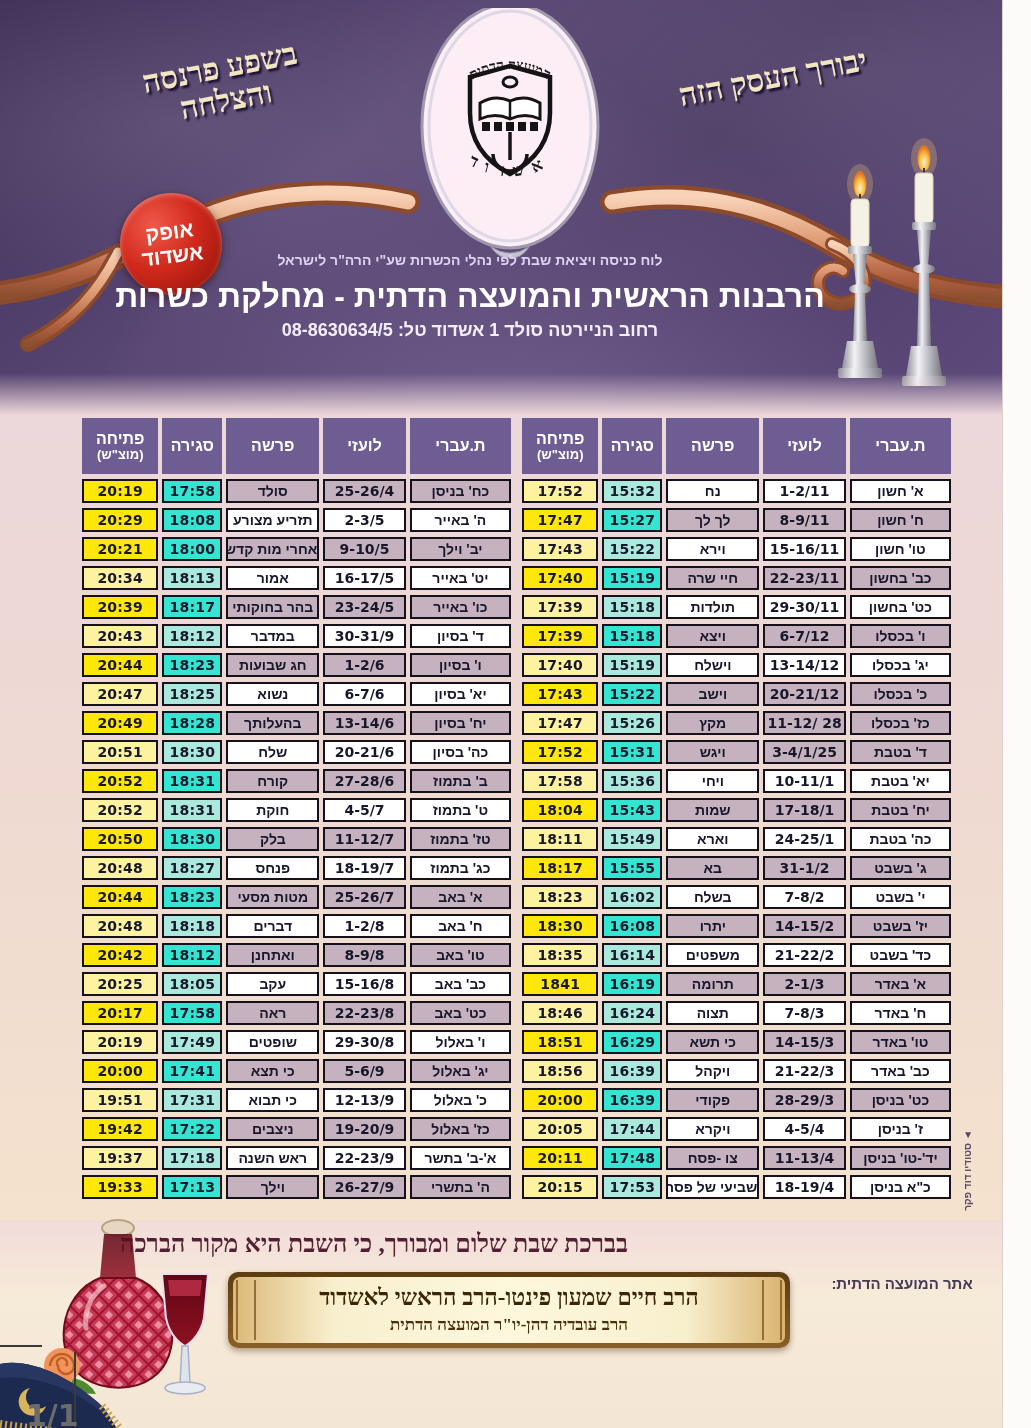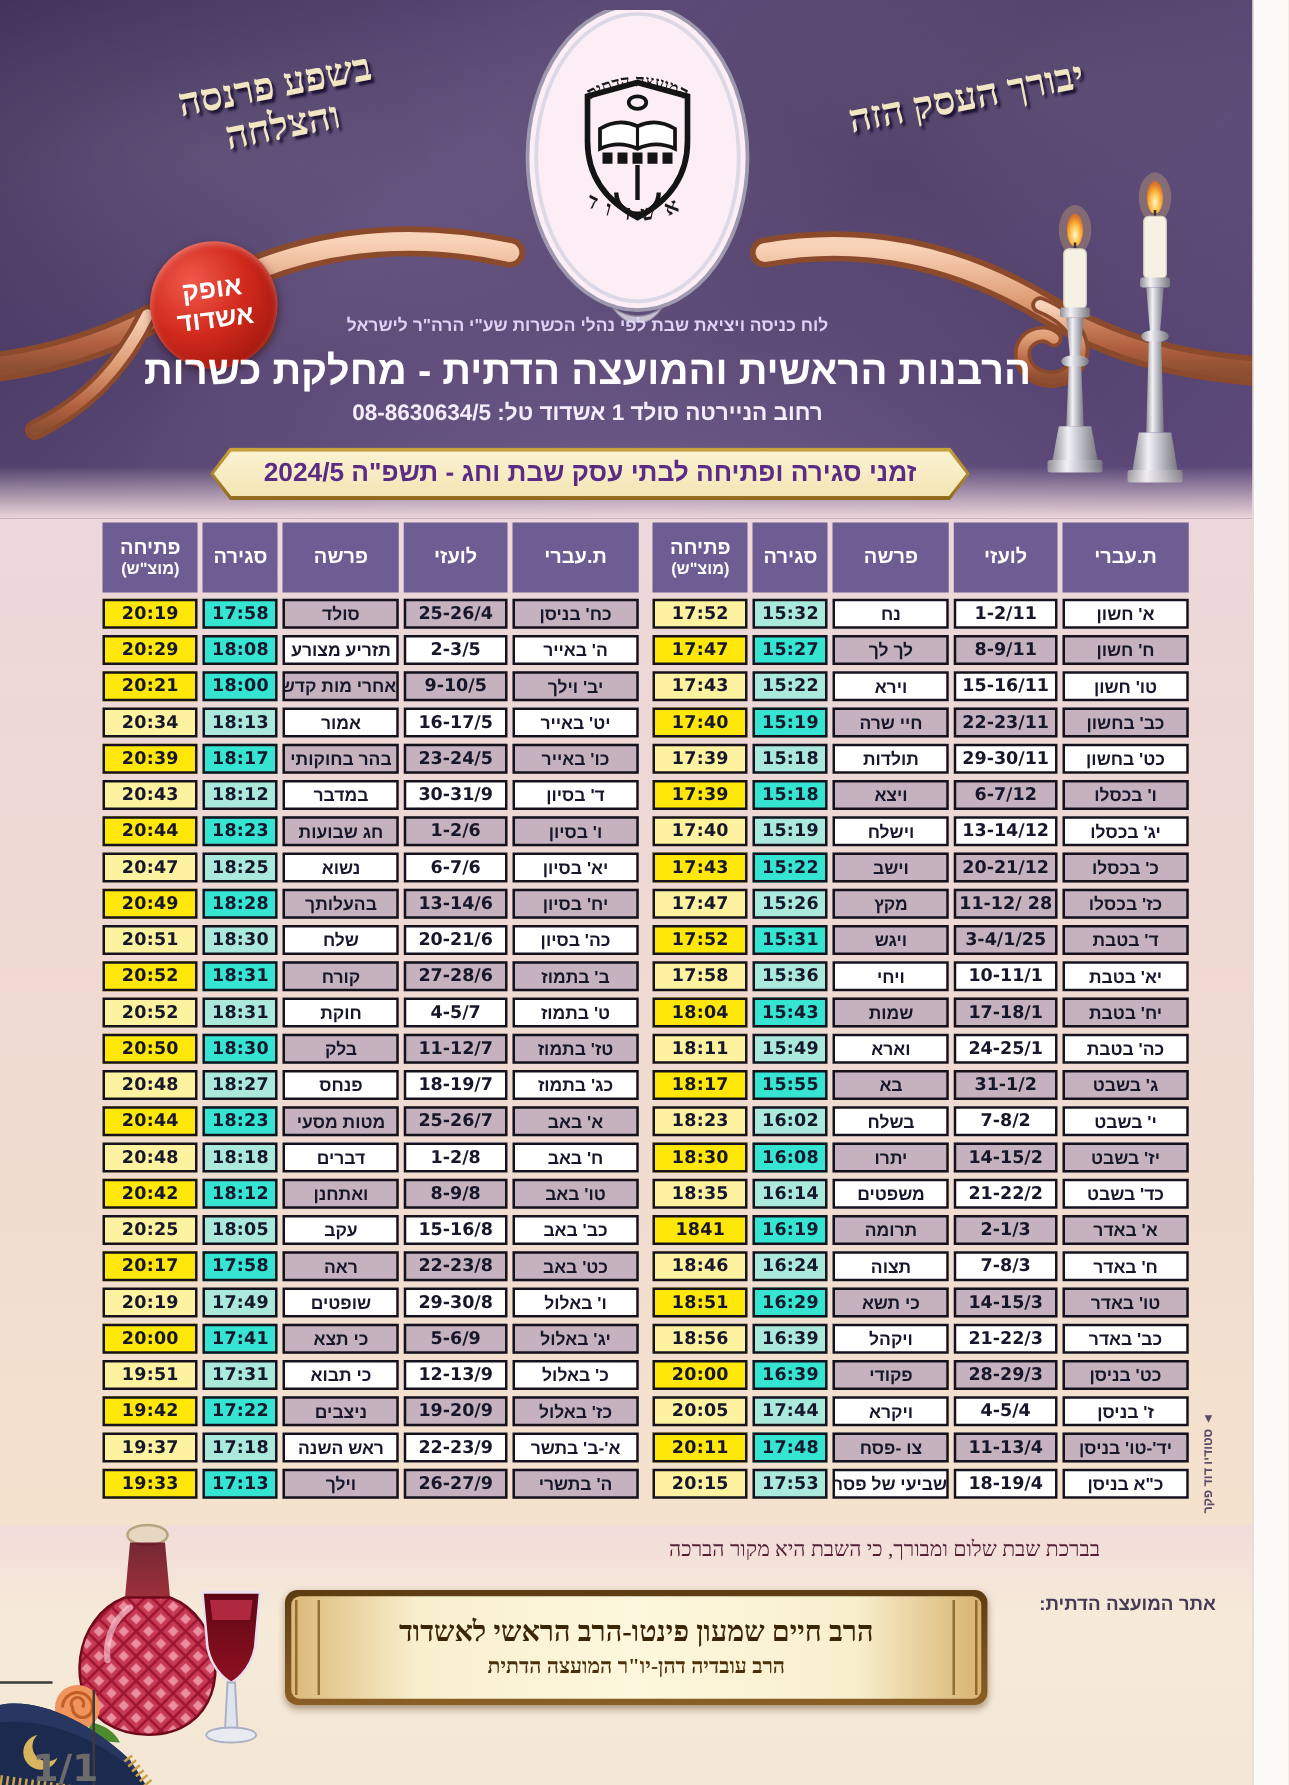--- a/index.html
+++ b/index.html
@@ -55,23 +55,23 @@
   .c-date{font-size:13.5px;}
   .c-time{font-size:15.5px;letter-spacing:.2px;}
   .c-parsha{font-size:13.5px;}
   .shade-mauve .c-heb,.shade-mauve .c-date,.shade-mauve .c-parsha{background:#c6b2bf;}
   .shade-white .c-heb,.shade-white .c-date,.shade-white .c-parsha{background:#ffffff;}
   td.open-bright{background:#ffe70a;} td.open-pale{background:#fcf2a0;}
   td.close-bright{background:#35e5d2;} td.close-pale{background:#ace9dd;}
   
   .footer{position:absolute;left:0;top:1220px;width:1003px;height:208px;
       background:linear-gradient(180deg,#f2dcda 0%,#f6ead8 35%,#f3e6d4 100%);}
-  .foot-blessing{position:absolute;left:120px;top:10px;width:760px;text-align:right;
-      color:#531f35;font-weight:normal;font-size:17px;font-family:"Liberation Serif",serif;}
-  .plaque{position:absolute;left:228px;top:52px;width:562px;height:92px;border-radius:10px;
+  .foot-blessing{position:absolute;left:120px;top:10px;width:760px;text-align:left;
+      color:#531f35;font-weight:bold;font-size:25px;font-family:"Liberation Serif",serif;}
+  .plaque{position:absolute;left:228px;top:52px;width:562px;height:76px;border-radius:10px;
       background:linear-gradient(180deg,#5d3c12,#8a5f26);
       box-shadow:0 3px 6px rgba(60,30,0,.4);}
   .plaque-in{position:absolute;left:5px;top:5px;right:5px;bottom:5px;border-radius:7px;
       background:linear-gradient(90deg,#dcb878 0%,#f8efcd 18%,#fdf7dd 50%,#f8efcd 82%,#d8b370 100%);
       display:flex;flex-direction:column;align-items:center;justify-content:center;gap:4px;
       font-family:"Liberation Serif",serif;color:#3a2505;}
   .plaque-l1{font-weight:bold;font-size:23px;}
   .plaque-l2{font-weight:bold;font-size:17px;color:#4a300a;}
   .scrollend{position:absolute;top:8px;bottom:8px;width:16px;
       border-left:2px solid #7a5317;border-right:2px solid #7a5317;opacity:.75;}
@@ -202,23 +202,20 @@
         <rect x="82" y="240" width="44" height="10" rx="2" fill="url(#silver)"></rect>
       </g>
     </svg>
 
     <div class="hline1">לוח כניסה ויציאת שבת לפי נהלי הכשרות שע"י הרה"ר לישראל</div>
     <div class="hline2">הרבנות הראשית והמועצה הדתית - מחלקת כשרות</div>
     <div class="hline3">רחוב הניירטה סולד 1 אשדוד טל: 08-8630634/5</div>
     <div class="header-fade"></div>
   </div>
 
-  <div class="banner-outer">
-    <div class="banner-inner">זמני סגירה ופתיחה לבתי עסק שבת וחג - תשפ"ה 2024/5</div>
-  </div>
 
   <div class="tables-bg"></div>
 
   <table class="sched" id="table-right">
     <colgroup>
         <col style="width:24.5%">
         <col style="width:20%">
         <col style="width:22.5%">
         <col style="width:14.5%">
         <col style="width:18.5%">

